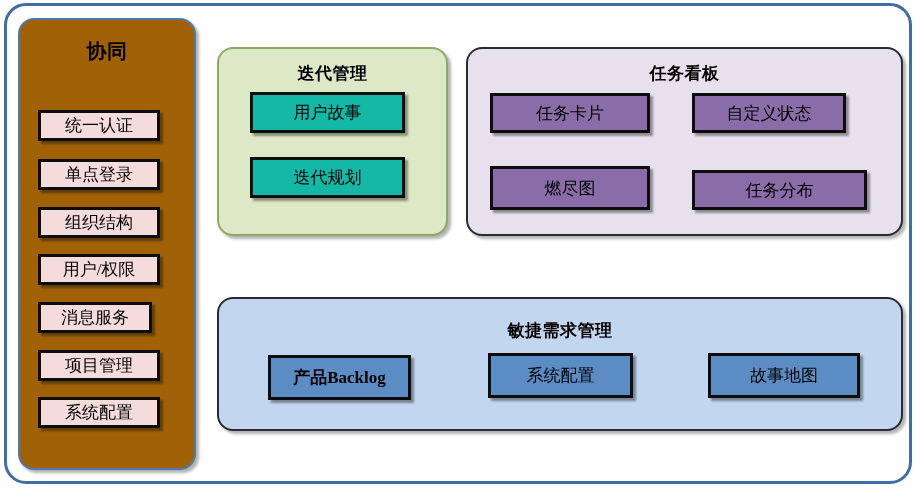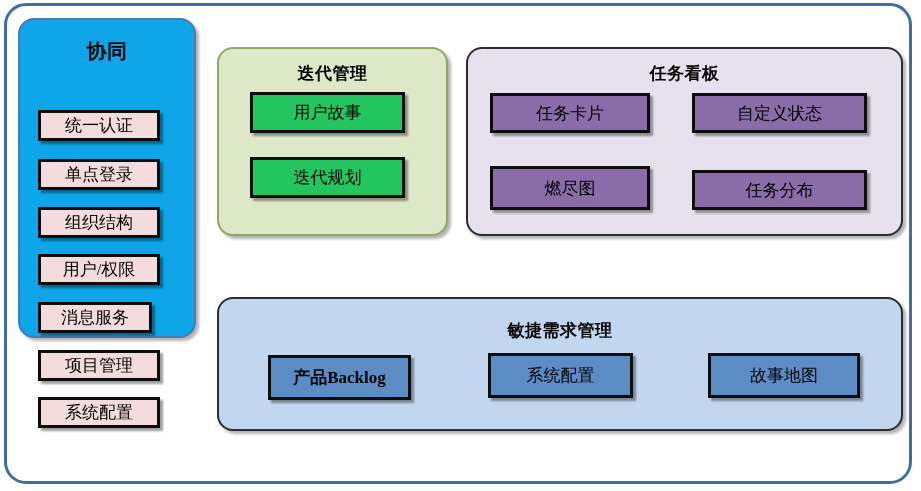--- a/index.html
+++ b/index.html
@@ -47,22 +47,22 @@
     color: #000000;
     font-family: "DejaVu Sans", "Liberation Sans", sans-serif;
     letter-spacing: 0.5px;
   }
 
   
   .panel-sidebar {
     left: 18px;
     top: 18px;
     width: 178px;
-    height: 320px;
-    background: #0ea5e9;
+    height: 452px;
+    background: #a16207;
     border: 2px solid #4a7ab0;
     text-decoration: underline;
   }
   .panel-sidebar .panel-title {
     top: 18px;
     font-size: 20px;
   }
 
   
   .panel-iteration {
@@ -115,21 +115,21 @@
     display: flex;
     align-items: center;
     justify-content: center;
     color: #000000;
     font-family: "Liberation Serif", "DejaVu Serif", serif;
     font-size: 17px;
     line-height: 1;
     white-space: nowrap;
   }
   .box-pink   { background: #f5dcdc; }
-  .box-green  { background: #22c55e; }
+  .box-green  { background: #14b8a6; }
   .box-purple { background: #8a6ca8; }
   .box-blue   { background: #5b8cc4; }
 
   .box-pink.api-box {
     font-family: "Liberation Sans", "DejaVu Sans", sans-serif;
     font-weight: bold;
     font-size: 18px;
   }
   .box-blue.backlog-box {
     font-weight: bold;
@@ -179,21 +179,21 @@
     <span>迭代规划</span>
   </div>
 
   <div class="panel panel-taskboard">
     <div class="panel-title">任务看板</div>
   </div>
 
   <div class="box box-purple" style="left:490px; top:93px; width:160px; height:40px;">
     <span>任务卡片</span>
   </div>
-  <div class="box box-purple" style="left:692px; top:93px; width:175px; height:40px;">
+  <div class="box box-purple" style="left:692px; top:93px; width:154px; height:40px;">
     <span>自定义状态</span>
   </div>
   <div class="box box-purple" style="left:490px; top:166px; width:160px; height:44px;">
     <span>燃尽图</span>
   </div>
   <div class="box box-purple" style="left:692px; top:170px; width:175px; height:40px;">
     <span>任务分布</span>
   </div>
 
   <div class="panel panel-agile">

